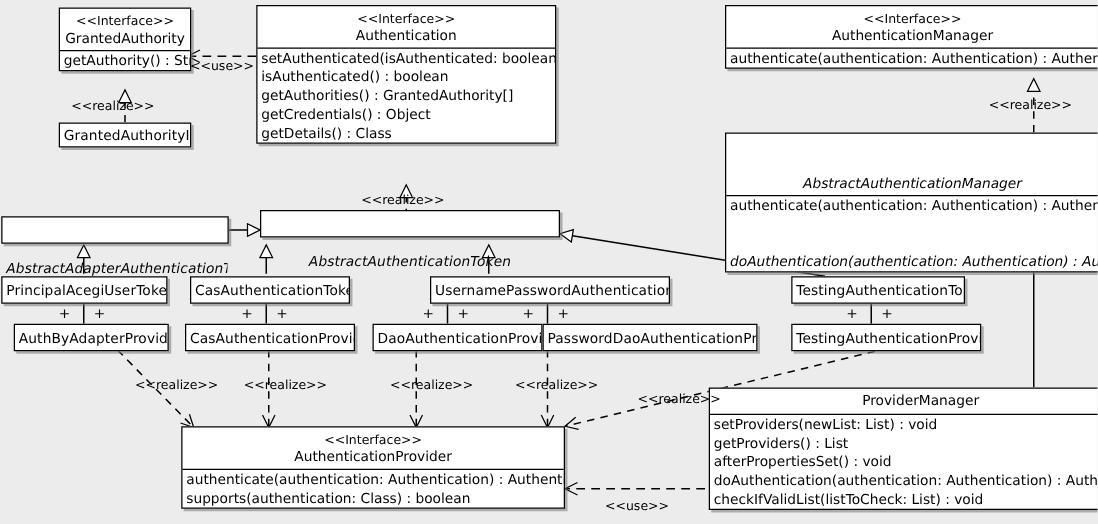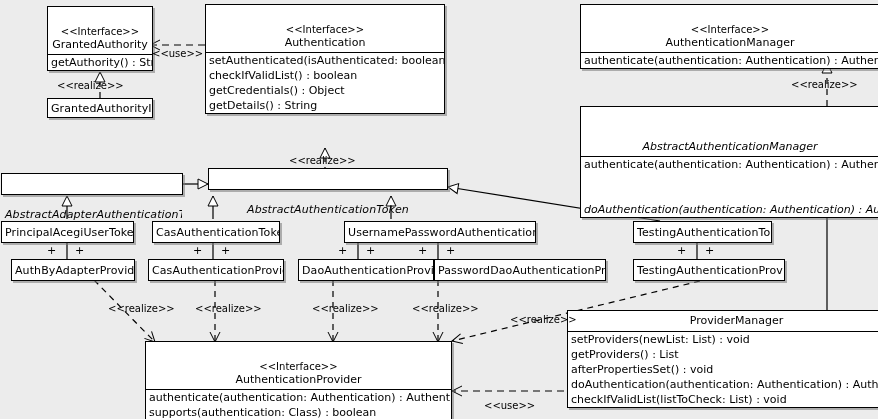--- a/index.html
+++ b/index.html
@@ -15,21 +15,21 @@
 
   .cls{
     position:absolute;
     background:#ffffff;
     border:1px solid #000000;
     box-shadow:2px 2px 0 rgba(120,120,120,.55);
     box-sizing:border-box;
     z-index:5;
   }
   .hdr{
-    padding:18px 4px 3px 4px;
+    padding:4px 4px 3px 4px;
     text-align:center;
     line-height:13px;
     white-space:nowrap;
     overflow:hidden;
   }
   .hdr .stereo{display:block;font-size:10px;color:#000;}
   .hdr .nm{display:block;font-size:11px;color:#000;}
   .cls.compact .hdr{padding:1px 3px 2px 3px;}
   .cls.compact .hdr .nm{font-size:11px;letter-spacing:.1px;}
   .sep{border-top:1px solid #000;height:0;font-size:0;line-height:0;}
@@ -127,23 +127,24 @@
   </div>
 
   <div class="cls" style="left:205px;top:4px;width:240px;">
     <div class="hdr">
       <span class="stereo">&lt;&lt;Interface&gt;&gt;</span>
       <span class="nm">Authentication</span>
     </div>
     <div class="sep"></div>
     <div class="ops">
       <div class="op">setAuthenticated(isAuthenticated: boolean) : void</div>
-      <div class="op">checkIfValidList() : boolean</div>
+      <div class="op">isAuthenticated() : boolean</div>
+      <div class="op">getAuthorities() : GrantedAuthority[]</div>
       <div class="op">getCredentials() : Object</div>
-      <div class="op">getDetails() : String</div>
+      <div class="op">getDetails() : Class</div>
     </div>
   </div>
 
   <div class="cls" style="left:580px;top:4px;width:300px;">
     <div class="hdr">
       <span class="stereo">&lt;&lt;Interface&gt;&gt;</span>
       <span class="nm">AuthenticationManager</span>
     </div>
     <div class="sep"></div>
     <div class="ops">

